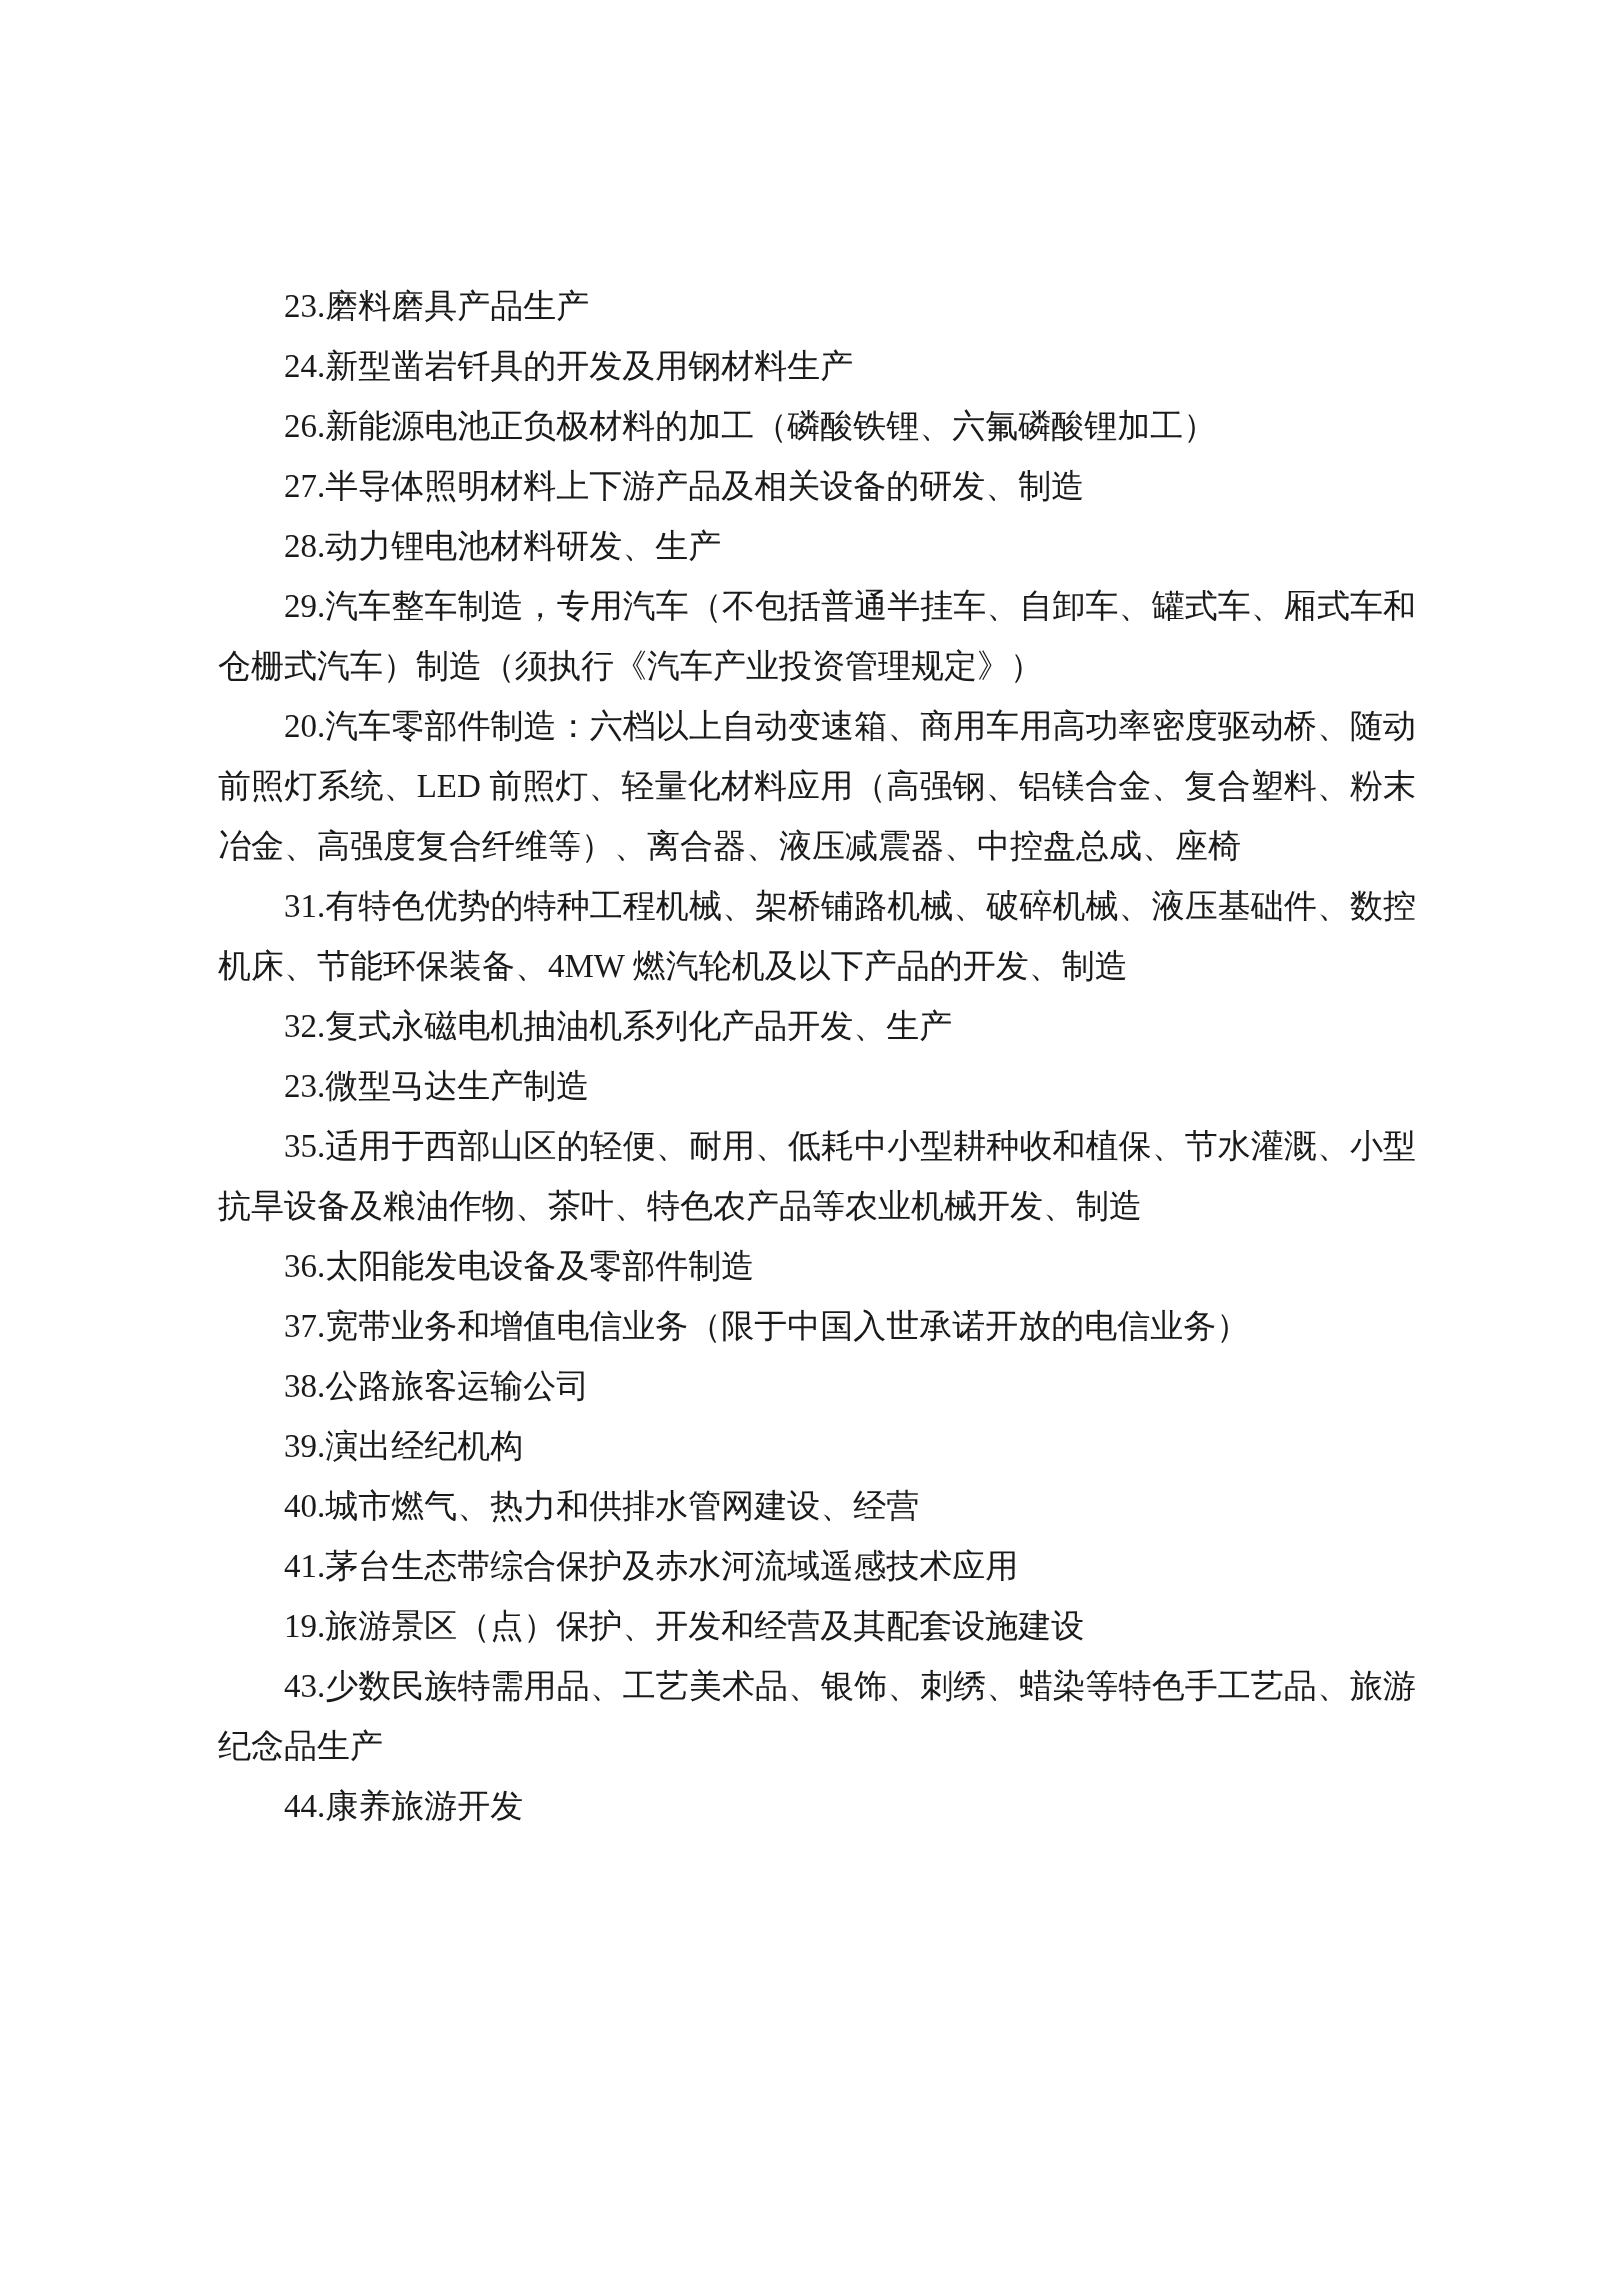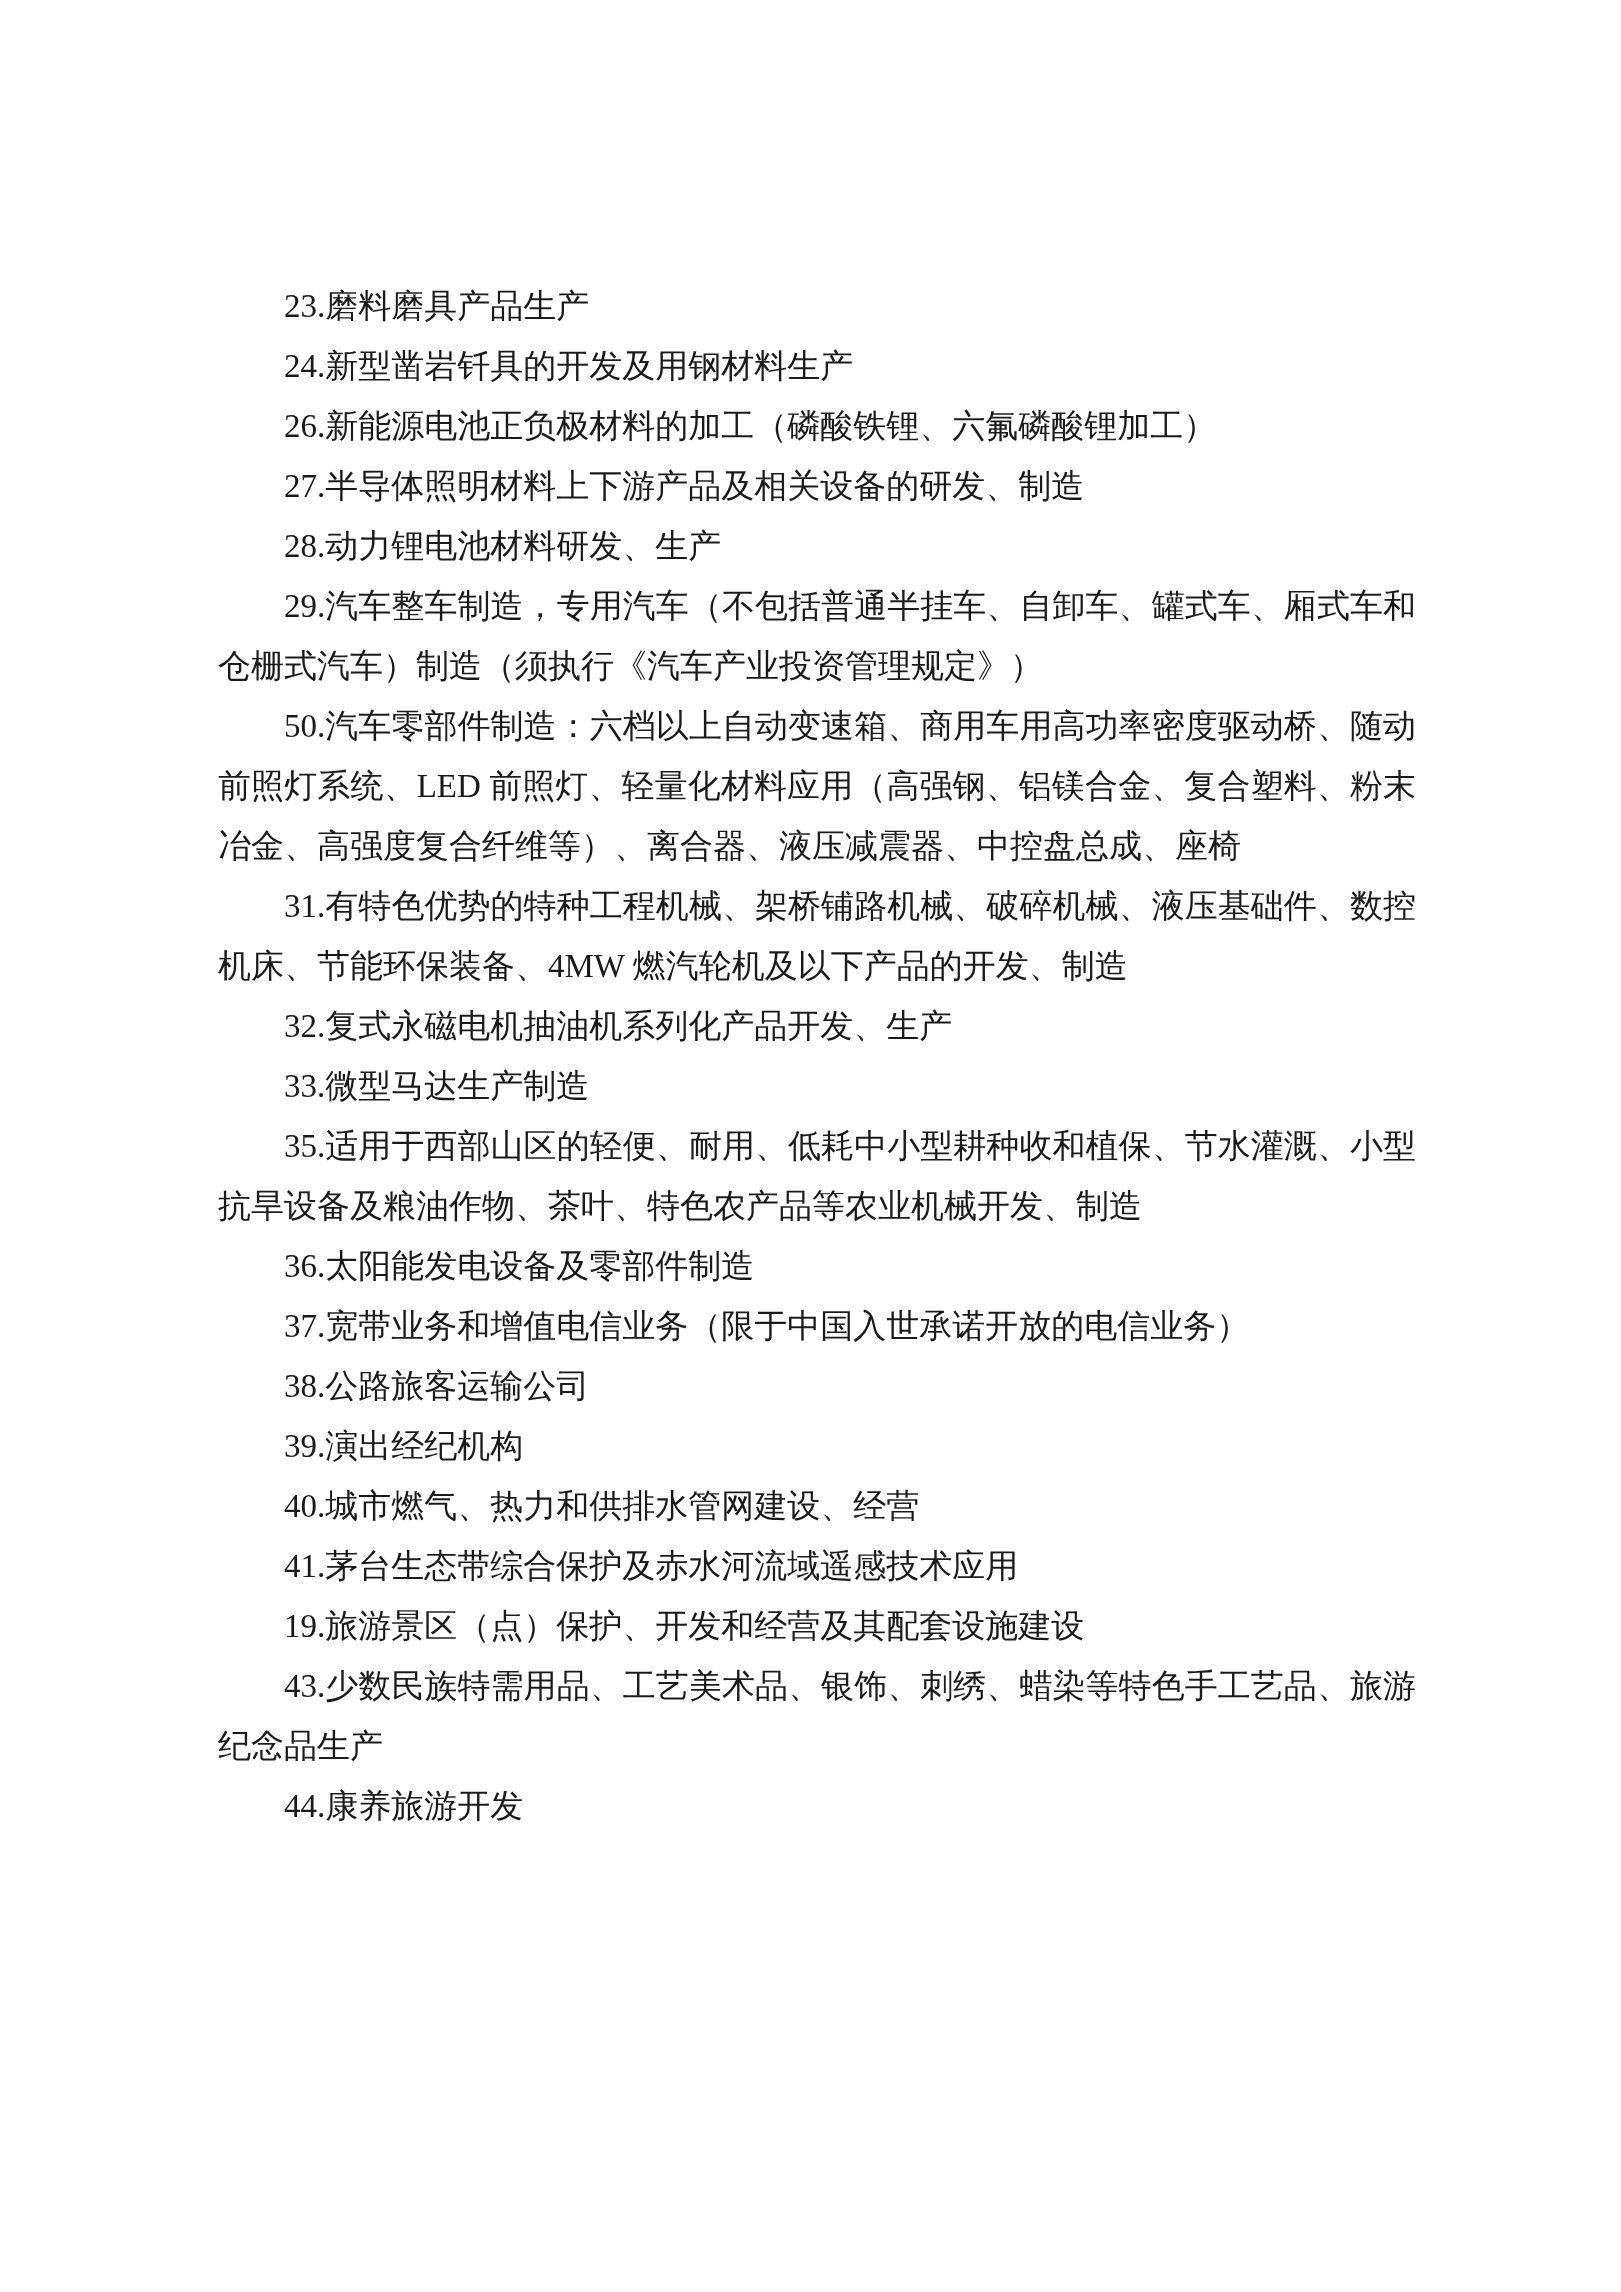--- a/index.html
+++ b/index.html
@@ -36,24 +36,24 @@
 <body>
 
 <div class="page">
   <div class="textblock">
     <p>23.磨料磨具产品生产</p>
     <p>24.新型凿岩钎具的开发及用钢材料生产</p>
     <p>26.新能源电池正负极材料的加工（磷酸铁锂、六氟磷酸锂加工）</p>
     <p>27.半导体照明材料上下游产品及相关设备的研发、制造</p>
     <p>28.动力锂电池材料研发、生产</p>
     <p>29.汽车整车制造，专用汽车（不包括普通半挂车、自卸车、罐式车、厢式车和仓栅式汽车）制造（须执行《汽车产业投资管理规定》）</p>
-    <p>50.汽车零部件制造：六档以上自动变速箱、商用车用高功率密度驱动桥、随动前照灯系统、LED 前照灯、轻量化材料应用（高强钢、铝镁合金、复合塑料、粉末冶金、高强度复合纤维等）、离合器、液压减震器、中控盘总成、座椅</p>
+    <p>20.汽车零部件制造：六档以上自动变速箱、商用车用高功率密度驱动桥、随动前照灯系统、LED 前照灯、轻量化材料应用（高强钢、铝镁合金、复合塑料、粉末冶金、高强度复合纤维等）、离合器、液压减震器、中控盘总成、座椅</p>
     <p>31.有特色优势的特种工程机械、架桥铺路机械、破碎机械、液压基础件、数控机床、节能环保装备、4MW 燃汽轮机及以下产品的开发、制造</p>
     <p>32.复式永磁电机抽油机系列化产品开发、生产</p>
-    <p>33.微型马达生产制造</p>
+    <p>23.微型马达生产制造</p>
     <p>35.适用于西部山区的轻便、耐用、低耗中小型耕种收和植保、节水灌溉、小型抗旱设备及粮油作物、茶叶、特色农产品等农业机械开发、制造</p>
     <p>36.太阳能发电设备及零部件制造</p>
     <p>37.宽带业务和增值电信业务（限于中国入世承诺开放的电信业务）</p>
     <p>38.公路旅客运输公司</p>
     <p>39.演出经纪机构</p>
     <p>40.城市燃气、热力和供排水管网建设、经营</p>
     <p>41.茅台生态带综合保护及赤水河流域遥感技术应用</p>
     <p>19.旅游景区（点）保护、开发和经营及其配套设施建设</p>
     <p>43.少数民族特需用品、工艺美术品、银饰、刺绣、蜡染等特色手工艺品、旅游纪念品生产</p>
     <p>44.康养旅游开发</p>

